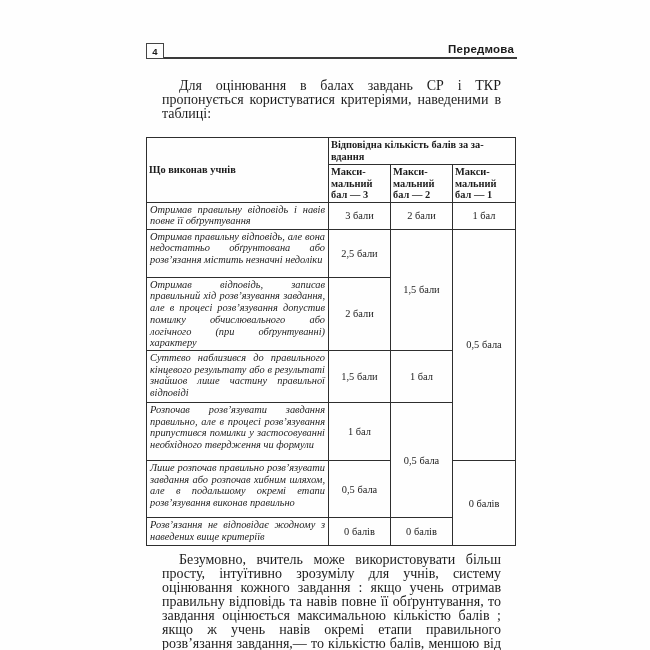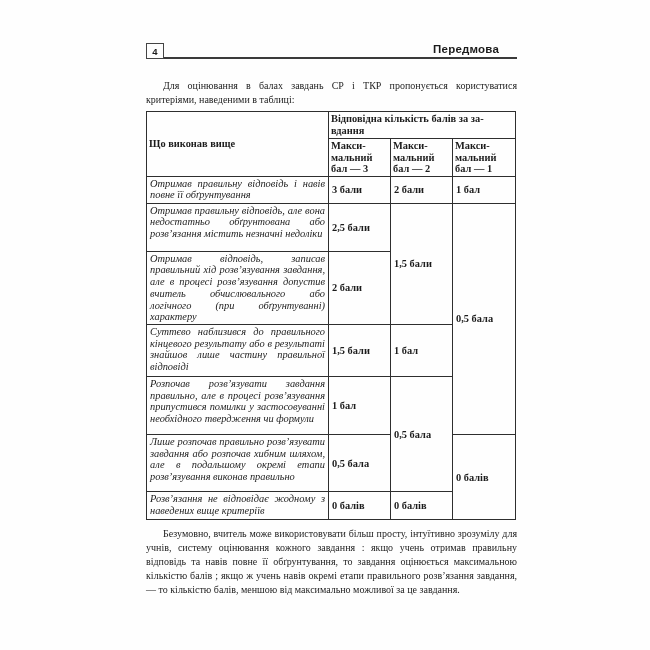--- a/index.html
+++ b/index.html
@@ -37,34 +37,34 @@
     background: #fefefe;
     display: flex;
     align-items: center;
     justify-content: center;
     font-family: "Liberation Sans", sans-serif;
     font-size: 9.5px;
     font-weight: bold;
   }
   .page-header-title {
     position: absolute;
-    right: 18px;
+    right: 3px;
     bottom: 2px;
     font-family: "Liberation Sans", sans-serif;
     font-size: 11.5px;
     font-weight: bold;
     letter-spacing: 0.2px;
   }
   
   .para {
-    font-size: 10px;
+    font-size: 14px;
     line-height: 14px;
     text-align: justify;
     text-indent: 17px;
-    margin: 0;
+    margin: 16px;
     font-family: Liberation Serif, serif;
   }
   .para.intro { margin-top: 20px; }
   .para.closing { margin-top: 7px; }
   
   table.criteria {
     margin-top: 4px;
     width: 369px;
     border-collapse: collapse;
     table-layout: fixed;
@@ -88,23 +88,23 @@
     padding: 1px 2px;
   }
   td.criteria-cell {
     text-align: justify;
     vertical-align: top;
     line-height: 11.7px;
     padding: 1px 4px 2px 4px;
     font-style: italic;
   }
   td.score-cell {
+    text-align: center;
     vertical-align: middle;
     white-space: nowrap;
-    font-weight: bold;
   }
   tr.hdr-group  { height: 27px; }
   tr.hdr-sub    { height: 35px; }
   tr.r1 { height: 27px; }
   tr.r2 { height: 48px; }
   tr.r3 { height: 73px; }
   tr.r4 { height: 52px; margin-top: 20px; }
   tr.r5 { height: 58px; }
   tr.r6 { height: 57px; margin-top: 28px; }
   tr.r7 { height: 28px; margin-left: 16px; }
@@ -125,21 +125,21 @@
 
   <table class="criteria">
     <colgroup>
       <col class="c1">
         <col class="c2">
         <col class="c3">
         <col class="c4">
     </colgroup>
     <tbody>
       <tr class="hdr-group">
-        <th rowspan="2">Що виконав вище</th>
+        <th rowspan="2">Що виконав учнів</th>
         <th colspan="3">Відповідна кількість балів за за­вдання</th>
       </tr>
       <tr class="hdr-sub">
         <th>Макси­мальний бал — 3</th>
         <th>Макси­мальний бал — 2</th>
         <th>Макси­мальний бал — 1</th>
       </tr>
 
       <tr class="r1">
         <td class="criteria-cell">Отримав правильну відповідь і навів повне її обґрунтування</td>
@@ -149,21 +149,21 @@
       </tr>
 
       <tr class="r2">
         <td class="criteria-cell">Отримав правильну відповідь, але вона недостатньо обґрунтована або розв’язання містить незначні недоліки</td>
         <td class="score-cell">2,5 бали</td>
         <td class="score-cell" rowspan="2">1,5 бали</td>
         <td class="score-cell" rowspan="4">0,5 бала</td>
       </tr>
 
       <tr class="r3">
-        <td class="criteria-cell">Отримав відповідь, записав правильний хід розв’язування завдання, але в процесі розв’язування допустив вчитель обчислювального або логічного (при обґрунтуванні) характеру</td>
+        <td class="criteria-cell">Отримав відповідь, записав правильний хід розв’язування завдання, але в процесі розв’язування допустив помилку обчислювального або логічного (при обґрунтуванні) характеру</td>
         <td class="score-cell">2 бали</td>
       </tr>
 
       <tr class="r4">
         <td class="criteria-cell">Суттєво наблизився до правильного кінцевого результату або в результаті знайшов лише частину правильної відповіді</td>
         <td class="score-cell">1,5 бали</td>
         <td class="score-cell">1 бал</td>
       </tr>
 
       <tr class="r5">

